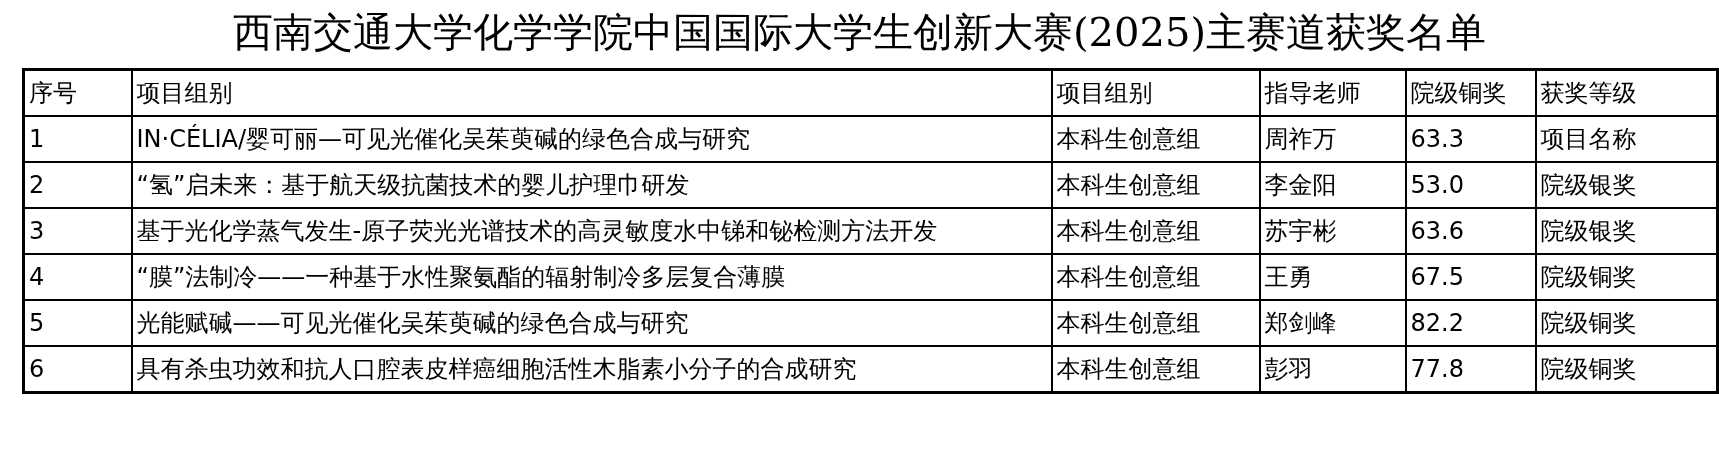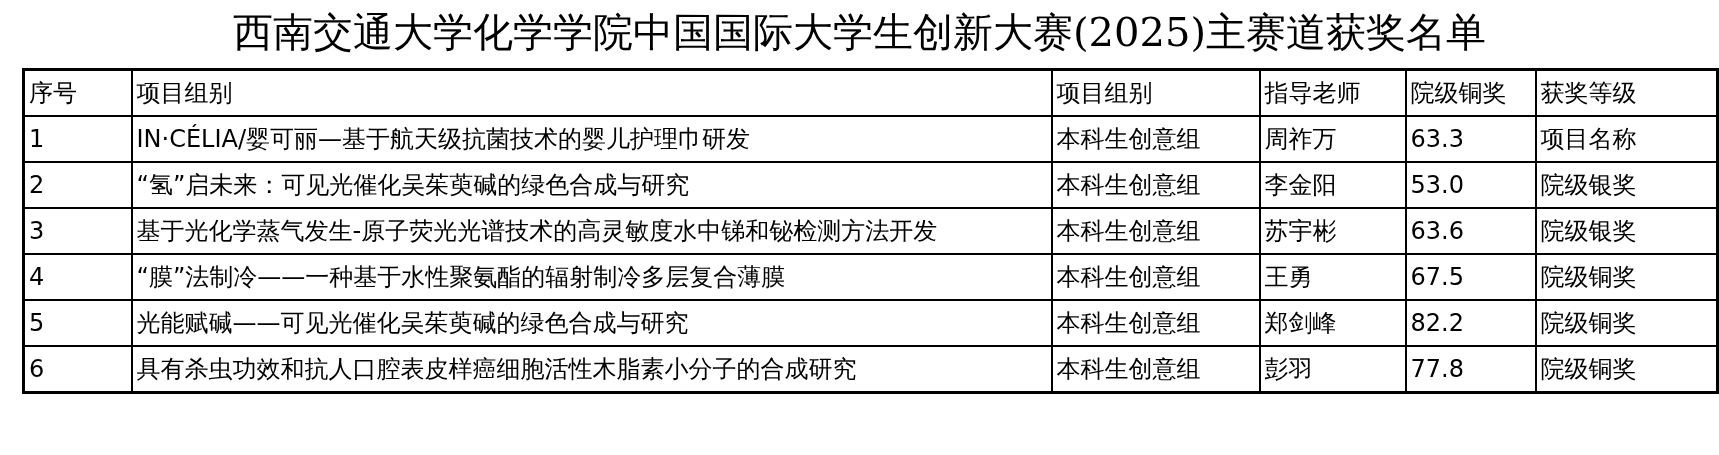--- a/index.html
+++ b/index.html
@@ -63,29 +63,29 @@
       <th>项目组别</th>
       <th>项目组别</th>
       <th>指导老师</th>
       <th>院级铜奖</th>
       <th>获奖等级</th>
     </tr>
   </thead>
   <tbody>
     <tr>
       <td>1</td>
-      <td>IN·CÉLIA/婴可丽—基于航天级抗菌技术的婴儿护理巾研发</td>
+      <td>IN·CÉLIA/婴可丽—可见光催化吴茱萸碱的绿色合成与研究</td>
       <td>本科生创意组</td>
       <td>周祚万</td>
       <td>63.3</td>
       <td>项目名称</td>
     </tr>
     <tr>
       <td>2</td>
-      <td>“氢”启未来：可见光催化吴茱萸碱的绿色合成与研究</td>
+      <td>“氢”启未来：基于航天级抗菌技术的婴儿护理巾研发</td>
       <td>本科生创意组</td>
       <td>李金阳</td>
       <td>53.0</td>
       <td>院级银奖</td>
     </tr>
     <tr>
       <td>3</td>
       <td>基于光化学蒸气发生-原子荧光光谱技术的高灵敏度水中锑和铋检测方法开发</td>
       <td>本科生创意组</td>
       <td>苏宇彬</td>

